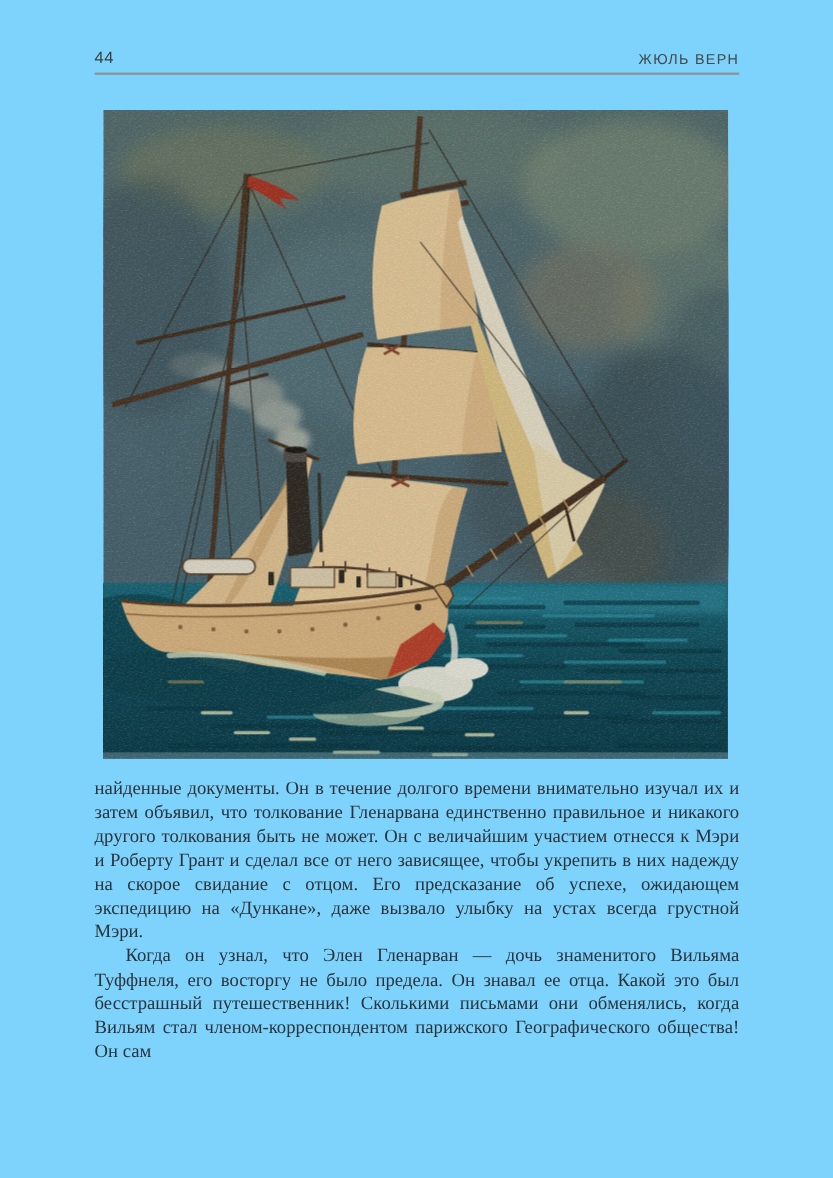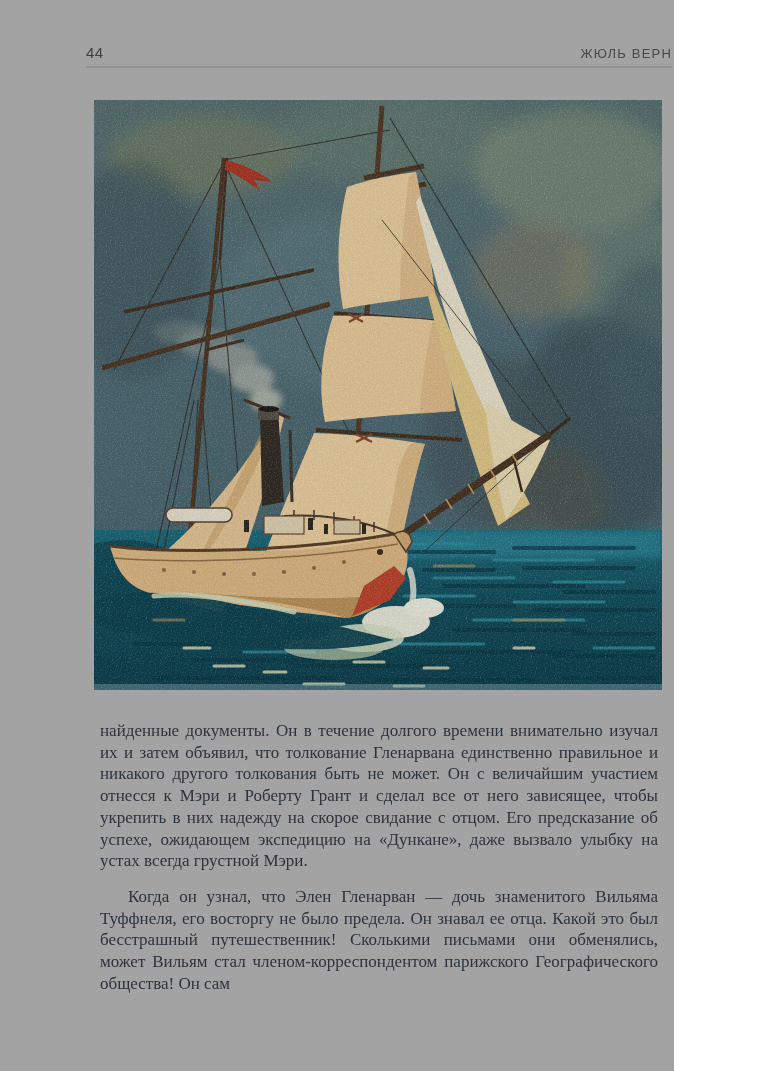--- a/index.html
+++ b/index.html
@@ -1,31 +1,31 @@
 <!DOCTYPE html>
 <html><head>
 <meta charset="utf-8">
 <style>
   html,body{margin:0;padding:0;background:#ffffff;}
-  .page{position:relative;width:674px;height:1071px;background:#a3a3a3;overflow:hidden;
+  .page{position:relative;width:757px;height:1071px;background:#7dd3fc;overflow:hidden;
         font-family:"Liberation Serif","DejaVu Serif",serif;}
   
   .runhead{position:absolute;left:86px;top:44px;width:586px;height:20px;
            font-family:"Liberation Sans","DejaVu Sans",sans-serif;color:#3d4044;}
   .pagenum{position:absolute;left:0;top:0;font-size:15px;letter-spacing:.5px;}
   .runtitle{position:absolute;left:0;right:0;top:2px;text-align:right;font-size:13px;
             letter-spacing:1.2px;color:#45484c;}
   .headrule{position:absolute;left:86px;top:66px;width:586px;height:2px;background:#8f9296;}
   
   .plate{position:absolute;left:94px;top:100px;width:568px;height:590px;}
   .plate svg{display:block;width:568px;height:590px;}
   
   .bodytext{position:absolute;left:86px;top:706px;width:586px;
             font-size:17px;line-height:21.7px;text-align:justify;color:#2b333d;}
-  .bodytext p{margin:14px;}
+  .bodytext p{margin:0;}
   .bodytext p.indent{text-indent:28px;}
 </style>
 </head>
 <body>
 
 <div class="page">
 
   <div class="runhead">
     <span class="pagenum">44</span>
     <span class="runtitle">ЖЮЛЬ ВЕРН</span>
@@ -262,16 +262,16 @@
         <rect x="0" y="584" width="568" height="6" fill="#7fa9b4" opacity="0.5"></rect>
       </g>
 
       <rect x="0" y="0" width="568" height="590" filter="url(#grainDark)" opacity="0.15"></rect>
       <rect x="0" y="0" width="568" height="590" filter="url(#grainLight)" opacity="0.22"></rect>
     </svg>
   </div>
 
   <div class="bodytext">
     <p>найденные документы. Он в течение долгого времени внимательно изучал их и затем объявил, что толкование Гленарвана единственно правильное и никакого другого толкования быть не может. Он с величайшим участием отнесся к Мэри и Роберту Грант и сделал все от него зависящее, чтобы укрепить в них надежду на скорое свидание с отцом. Его предсказание об успехе, ожидающем экспедицию на «Дункане», даже вызвало улыбку на устах всегда грустной Мэри.</p>
-    <p class="indent">Когда он узнал, что Элен Гленарван — дочь знаменитого Вильяма Туффнеля, его восторгу не было предела. Он знавал ее отца. Какой это был бесстрашный путешественник! Сколькими письмами они обменялись, может Вильям стал членом-корреспондентом парижского Географического общества! Он сам</p>
+    <p class="indent">Когда он узнал, что Элен Гленарван — дочь знаменитого Вильяма Туффнеля, его восторгу не было предела. Он знавал ее отца. Какой это был бесстрашный путешественник! Сколькими письмами они обменялись, когда Вильям стал членом-корреспондентом парижского Географического общества! Он сам</p>
   </div>
 
 </div>
 
 </body></html>

